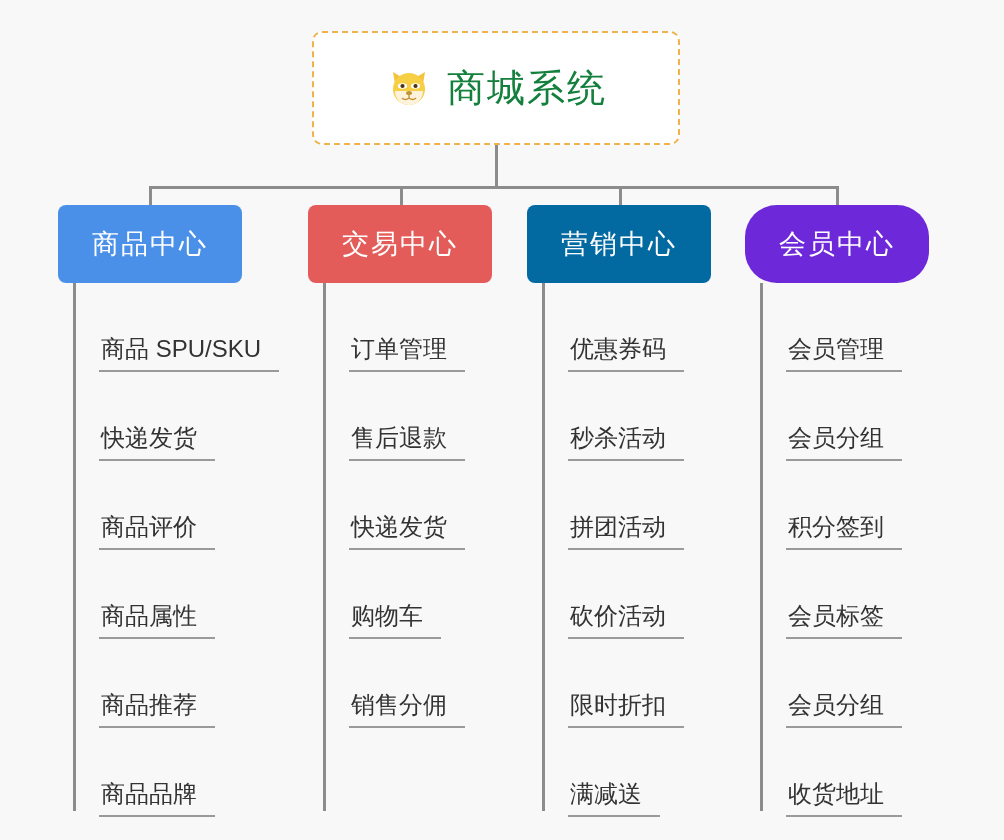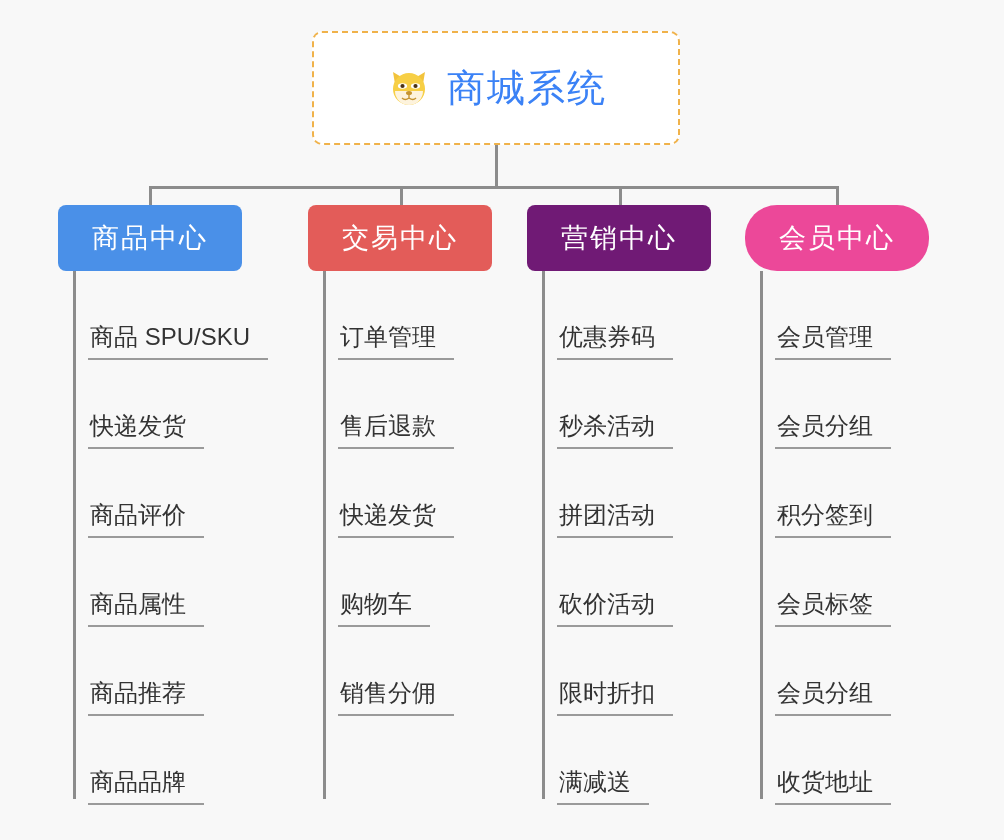--- a/index.html
+++ b/index.html
@@ -62,21 +62,21 @@
   .conn-v { width: 3px; }
   .conn-h { height: 3px; }
 
   
   .branch {
     position: absolute;
     top: 205px;
   }
   .branch-header {
     box-sizing: border-box;
-    height: 66px;
+    height: 78px;
     border-radius: 8px;
     display: flex;
     align-items: center;
     justify-content: center;
     color: #ffffff;
     font-size: 27px;
     letter-spacing: 2px;
     white-space: nowrap;
   }
   .branch-body {
@@ -89,21 +89,21 @@
     left: 15px;
     top: 0;
     width: 3px;
     background: #8c8c8c;
   }
   .leaf {
     position: relative;
     height: 89px;
     display: flex;
     align-items: flex-end;
-    padding-left: 33px;
+    padding-left: 44px;
     box-sizing: border-box;
   }
   .leaf-label {
     font-size: 24px;
     color: #333333;
     white-space: nowrap;
     padding-bottom: 5px;
     border-bottom: 2px solid #9a9a9a;
     padding-right: 18px;
     padding-left: 2px;
@@ -124,21 +124,21 @@
         <ellipse cx="24" cy="25" rx="16" ry="16" fill="#f7cf45"></ellipse>
         <path d="M10 27 a14 14 0 0 0 28 0 z" fill="#fdf3dd"></path>
         <ellipse cx="17.5" cy="22" rx="4.6" ry="2.7" fill="#ffffff"></ellipse>
         <ellipse cx="30.5" cy="22" rx="4.6" ry="2.7" fill="#ffffff"></ellipse>
         <ellipse cx="17.5" cy="22" rx="2.1" ry="2.1" fill="#4a3214"></ellipse>
         <ellipse cx="30.5" cy="22" rx="2.1" ry="2.1" fill="#4a3214"></ellipse>
         <ellipse cx="24" cy="29" rx="3" ry="2.1" fill="#c59432"></ellipse>
         <path d="M24 31 v3 M24 34 q-4 3 -7 0 M24 34 q4 3 7 0" stroke="#c59432" stroke-width="1.4" fill="none"></path>
       </svg>
     </span>
-    <span class="root-title" style="color: #3b82f6;">商城系统</span>
+    <span class="root-title" style="color: #15803d;">商城系统</span>
   </div>
 
   <div class="conn conn-v" style="left: 495px; top: 145px; height: 43px; background: rgb(140, 140, 140);"></div>
 
   <div class="conn conn-h" style="left: 149px; top: 186px; width: 687px; background: rgb(140, 140, 140);"></div>
 
   <div class="conn conn-v" style="left: 149px; top: 186px; height: 22px; background: rgb(140, 140, 140);"></div>
   <div class="conn conn-v" style="left: 400px; top: 186px; height: 22px; background: rgb(140, 140, 140);"></div>
   <div class="conn conn-v" style="left: 619px; top: 186px; height: 22px; background: rgb(140, 140, 140);"></div>
   <div class="conn conn-v" style="left: 836px; top: 186px; height: 22px; background: rgb(140, 140, 140);"></div>
@@ -188,21 +188,21 @@
       <div class="leaf">
           <span class="leaf-label">购物车</span>
         </div>
       <div class="leaf">
           <span class="leaf-label">销售分佣</span>
         </div>
     </div>
   </div>
 
   <div class="branch" style="left:527px;">
-    <div class="branch-header" style="width: 184px; background: #701a75;">
+    <div class="branch-header" style="width: 184px; background: #0369a1;">
       <span>营销中心</span>
     </div>
     <div class="branch-body">
       <div class="spine" style="height: 528px; background: rgb(140, 140, 140);"></div>
       <div class="leaf">
           <span class="leaf-label">优惠券码</span>
         </div>
       <div class="leaf">
           <span class="leaf-label">秒杀活动</span>
         </div>
@@ -215,21 +215,21 @@
       <div class="leaf">
           <span class="leaf-label">限时折扣</span>
         </div>
       <div class="leaf">
           <span class="leaf-label">满减送</span>
         </div>
     </div>
   </div>
 
   <div class="branch" style="left:745px;">
-    <div class="branch-header" style="width: 184px; background: #ec4899; border-radius: 32px;">
+    <div class="branch-header" style="width: 184px; background: #6d28d9; border-radius: 32px;">
       <span>会员中心</span>
     </div>
     <div class="branch-body">
       <div class="spine" style="height: 528px; background: rgb(140, 140, 140);"></div>
       <div class="leaf">
           <span class="leaf-label">会员管理</span>
         </div>
       <div class="leaf">
           <span class="leaf-label">会员分组</span>
         </div>

